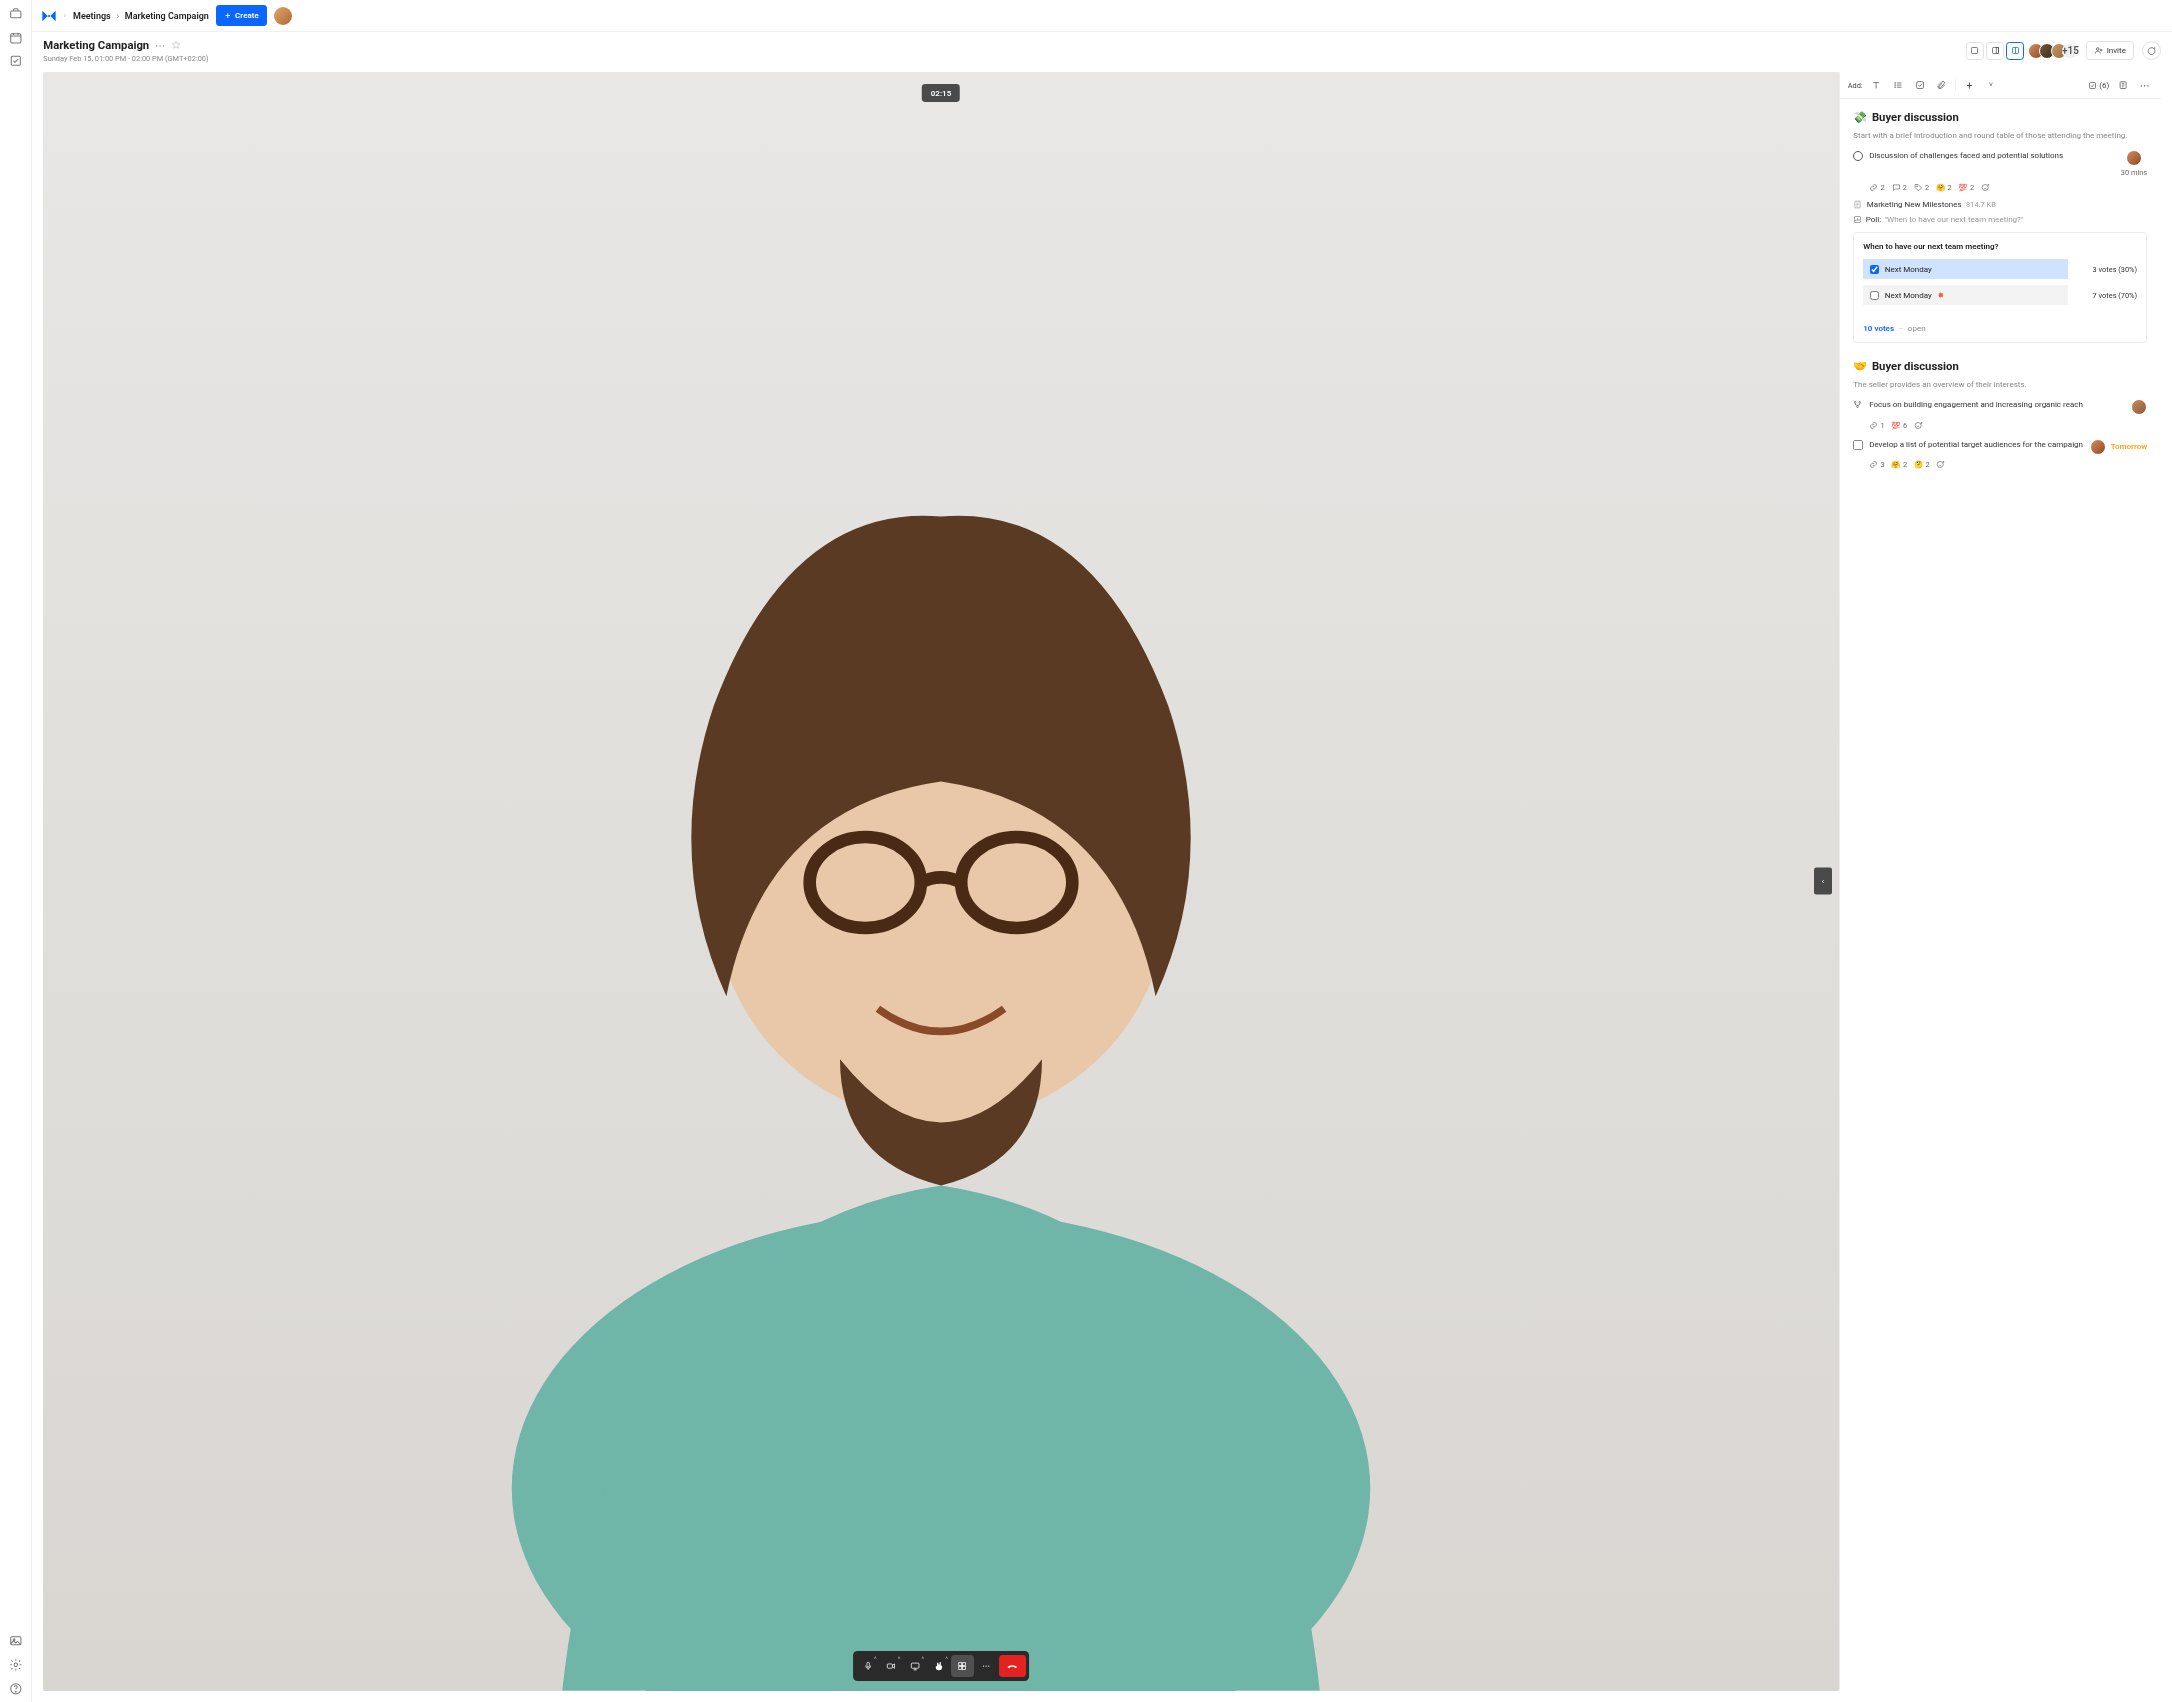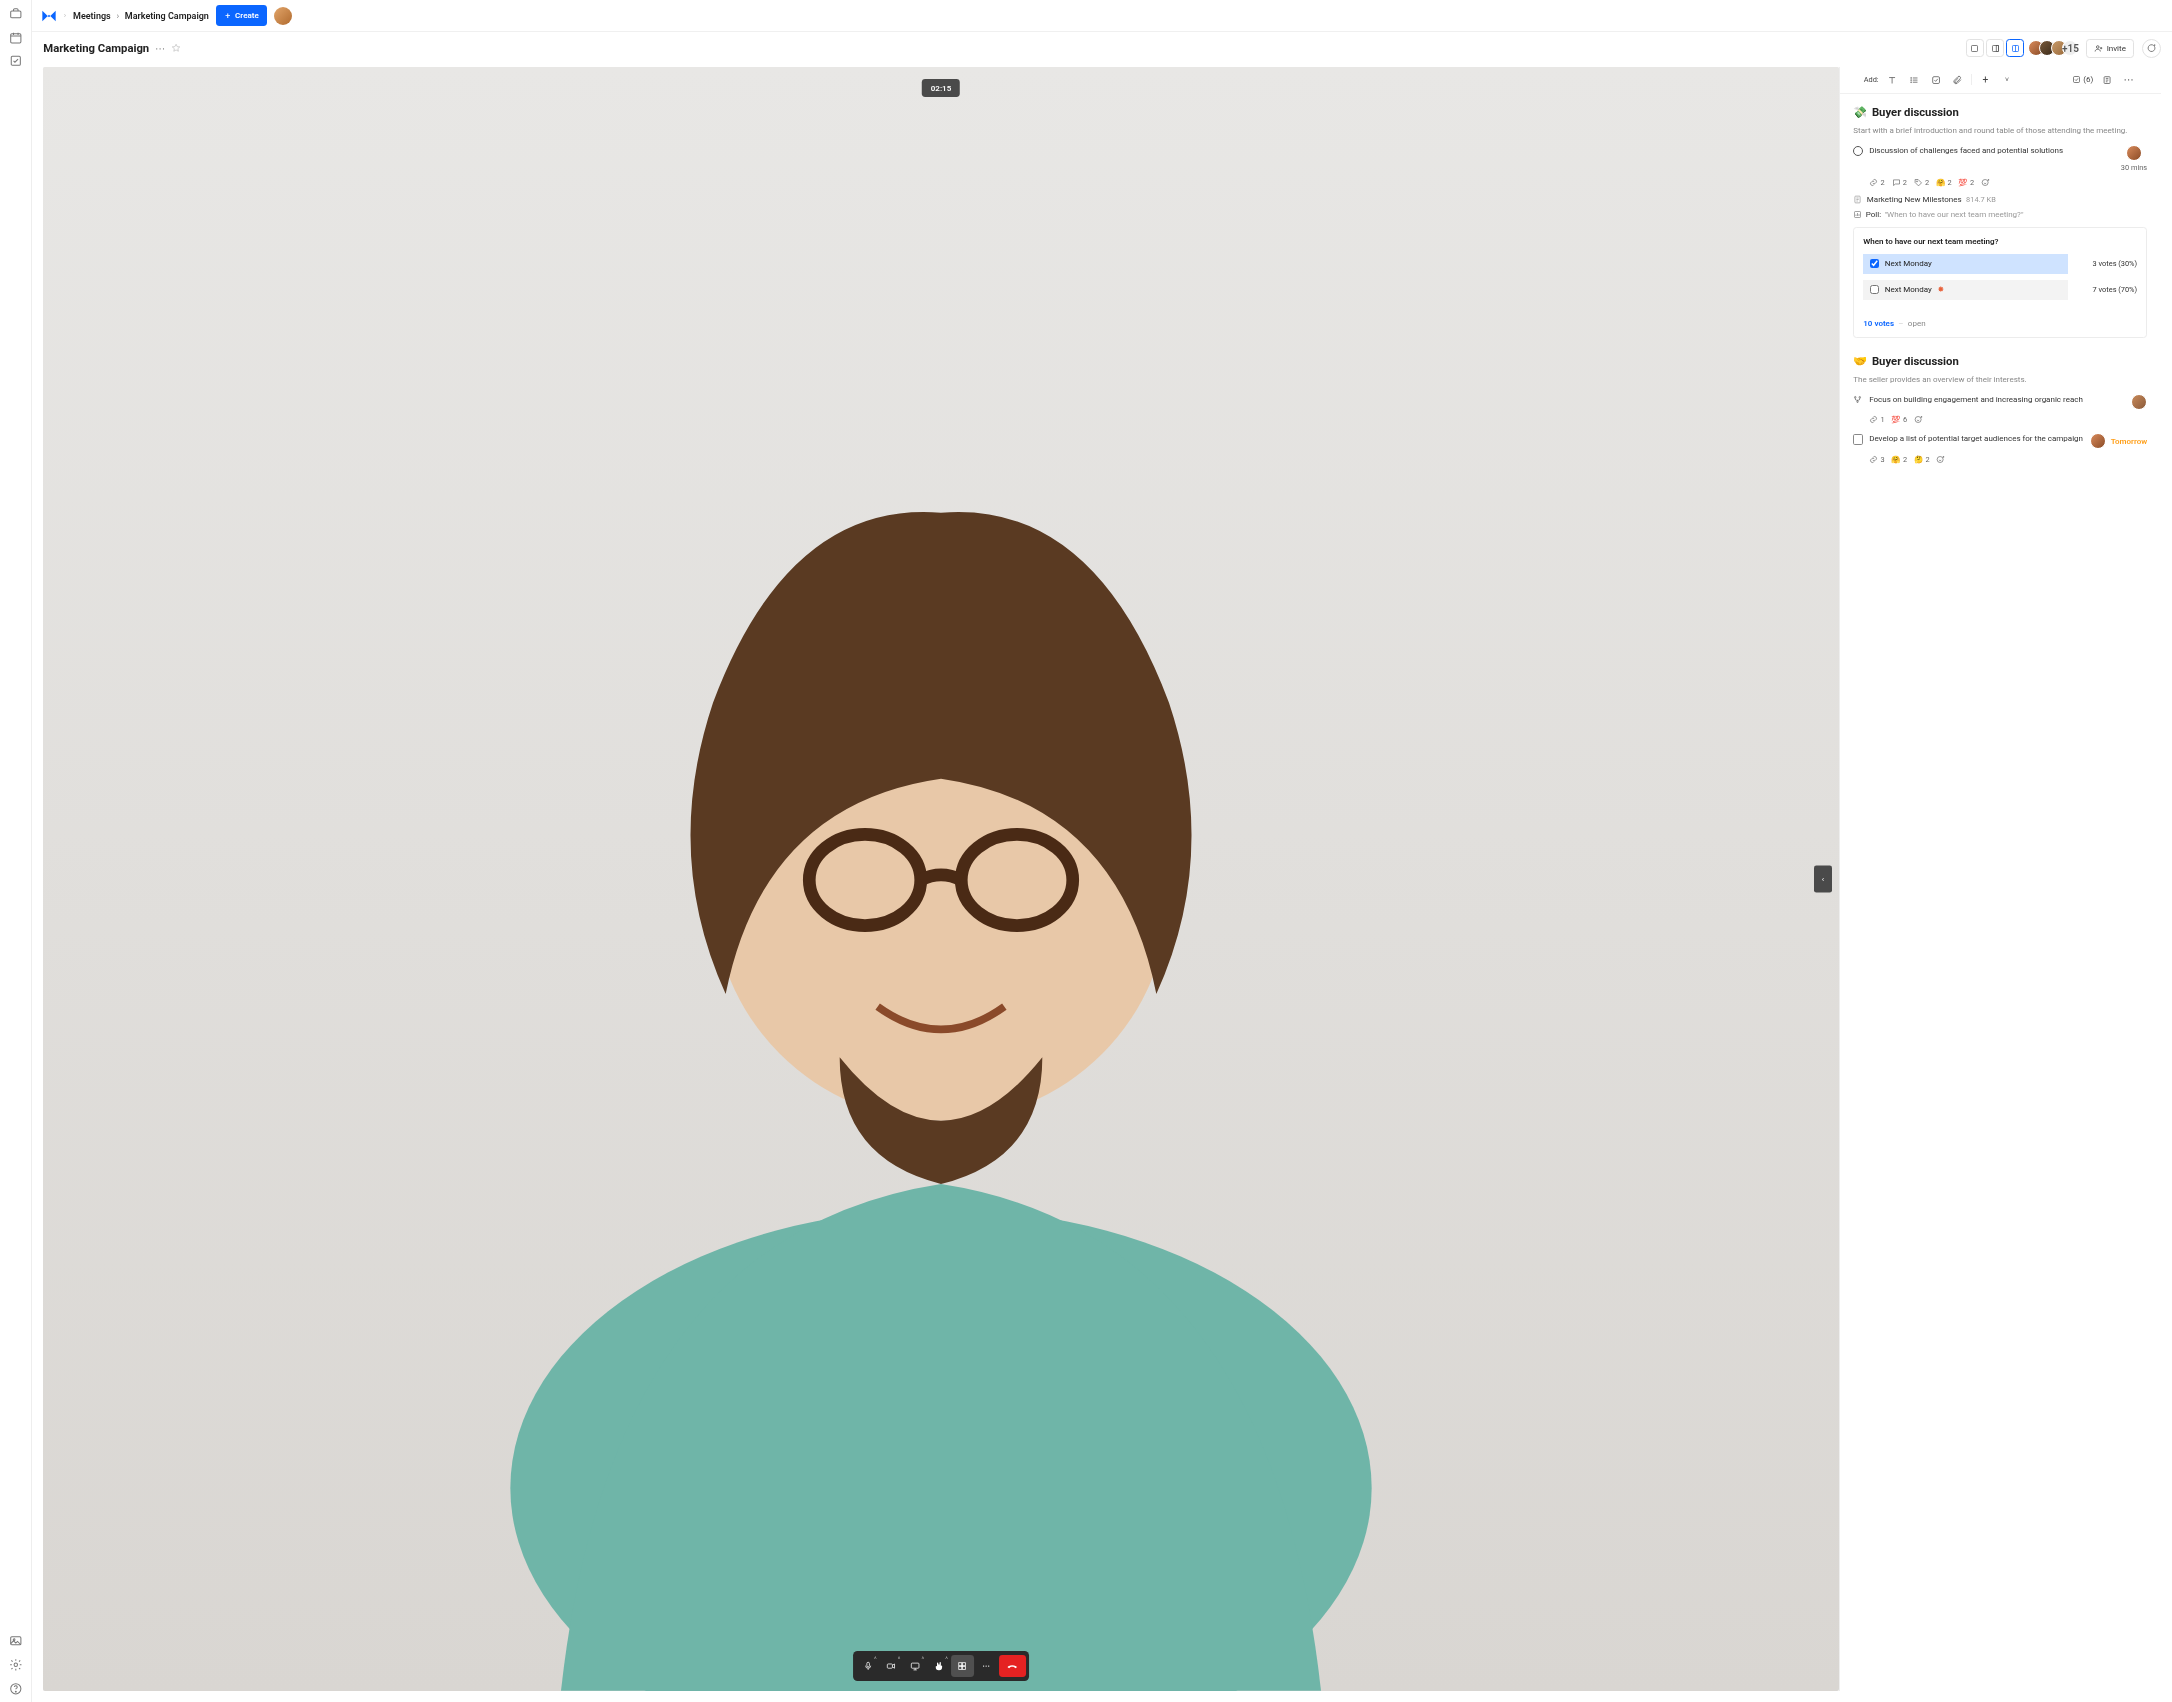--- a/index.html
+++ b/index.html
@@ -40,21 +40,21 @@
 .timer { position: absolute; top: 12.4px; left: 50%; transform: translateX(-50%); background: #4a4a4a; color: #fff; padding: 4.5px 9px; border-radius: 3.4px; font-weight: 600; font-size: 8px; }
 .video-img { position: absolute; left: 0; right: 0; top: 0; bottom: 0; background: linear-gradient(180deg,#e8e7e5 0%, #d9d6d2 100%); }
 .video-person { position: absolute; bottom: 0; left: 50%; transform: translateX(-50%); width: 78%; height: 78%; }
 .video-arrow { position: absolute; right: 6.8px; top: 50%; transform: translateY(-50%); width: 18px; height: 27px; background: #4a4a4a; color: #fff; display: flex; align-items: center; justify-content: center; border-radius: 2.3px; cursor: pointer; }
 .call-controls { position: absolute; bottom: 10.2px; left: 50%; transform: translateX(-50%); background: #2a2a2a; border-radius: 4.5px; display: flex; align-items: center; padding: 3.4px; gap: 1.1px; }
 .call-controls .ctrl { width: 22.6px; height: 22.6px; display: flex; align-items: center; justify-content: center; color: #fff; cursor: pointer; border-radius: 3.4px; position: relative; }
 .call-controls .ctrl.active { background: #505050; }
 .call-controls .ctrl .chev-sm { position: absolute; top: 1.1px; right: 2.3px; font-size: 4.5px; color: #ccc; }
 .call-controls .hangup { width: 27px; height: 22.6px; background: #e52222; display: flex; align-items: center; justify-content: center; color: #fff; border-radius: 3.4px; cursor: pointer; }
 .notes-pane { width: 322px; background: #fff; display: flex; flex-direction: column; border-left: 0.6px solid #eee; }
-.notes-toolbar { height: 27px; display: flex; align-items: center; padding: 0 24px; gap: 5.7px; border-bottom: 0.6px solid #f0f0f0; }
+.notes-toolbar { height: 27px; display: flex; align-items: center; padding: 0 8px; gap: 5.7px; border-bottom: 0.6px solid #f0f0f0; }
 .notes-toolbar .add-label { font-size: 7.4px; color: #444; }
 .notes-toolbar .tool { width: 16px; height: 16px; display: flex; align-items: center; justify-content: center; color: #555; cursor: pointer; }
 .notes-toolbar .tool.plus { color: #444; font-size: 10.2px; }
 .notes-toolbar .spacer2 { flex: 1; }
 .notes-toolbar .tasks-count { display: flex; align-items: center; gap: 2.3px; color: #444; cursor: pointer; }
 .notes-body { flex: 1; overflow-y: auto; padding: 12.4px 13.6px; }
 .section-title { display: flex; align-items: center; gap: 4.5px; font-size: 11.3px; font-weight: 700; margin-bottom: 5.7px; }
 .section-desc { color: #888; font-size: 8px; margin-bottom: 8px; line-height: 1.5; }
 .agenda-item { display: flex; align-items: flex-start; gap: 5.7px; margin-bottom: 5.7px; }
 .agenda-item .radio { width: 10.2px; height: 10.2px; border: 1.1px solid #555; border-radius: 50%; flex-shrink: 0; margin-top: 1.1px; }
@@ -156,20 +156,21 @@
       <div class="left">
         <div class="title-row">
           <h1>Marketing Campaign</h1>
           <span class="dots">⋯</span>
           <span class="star">
             <svg width="10.2" height="10.2" viewBox="0 0 24 24" fill="none" stroke="currentColor" stroke-width="1.6">
                 <path d="M12 3l2.6 5.6 6 .6-4.5 4.2 1.3 6-5.4-3-5.4 3 1.3-6L3 9.2l6-.6z"></path>
               </svg>
           </span>
         </div>
+        <div class="timeline">Sunday Feb 15, 01:00 PM - 02:00 PM (GMT+02:00)</div>
       </div>
       <div class="viewbtns">
         <button>
             <svg width="9" height="9" viewBox="0 0 24 24" fill="none" stroke="currentColor" stroke-width="2">
               <rect x="4" y="4" width="16" height="16" rx="2"></rect>
             </svg>
           </button>
         <button>
             <svg width="9" height="9" viewBox="0 0 24 24" fill="none" stroke="currentColor" stroke-width="2">
               <rect x="4" y="4" width="16" height="16" rx="2"></rect>

